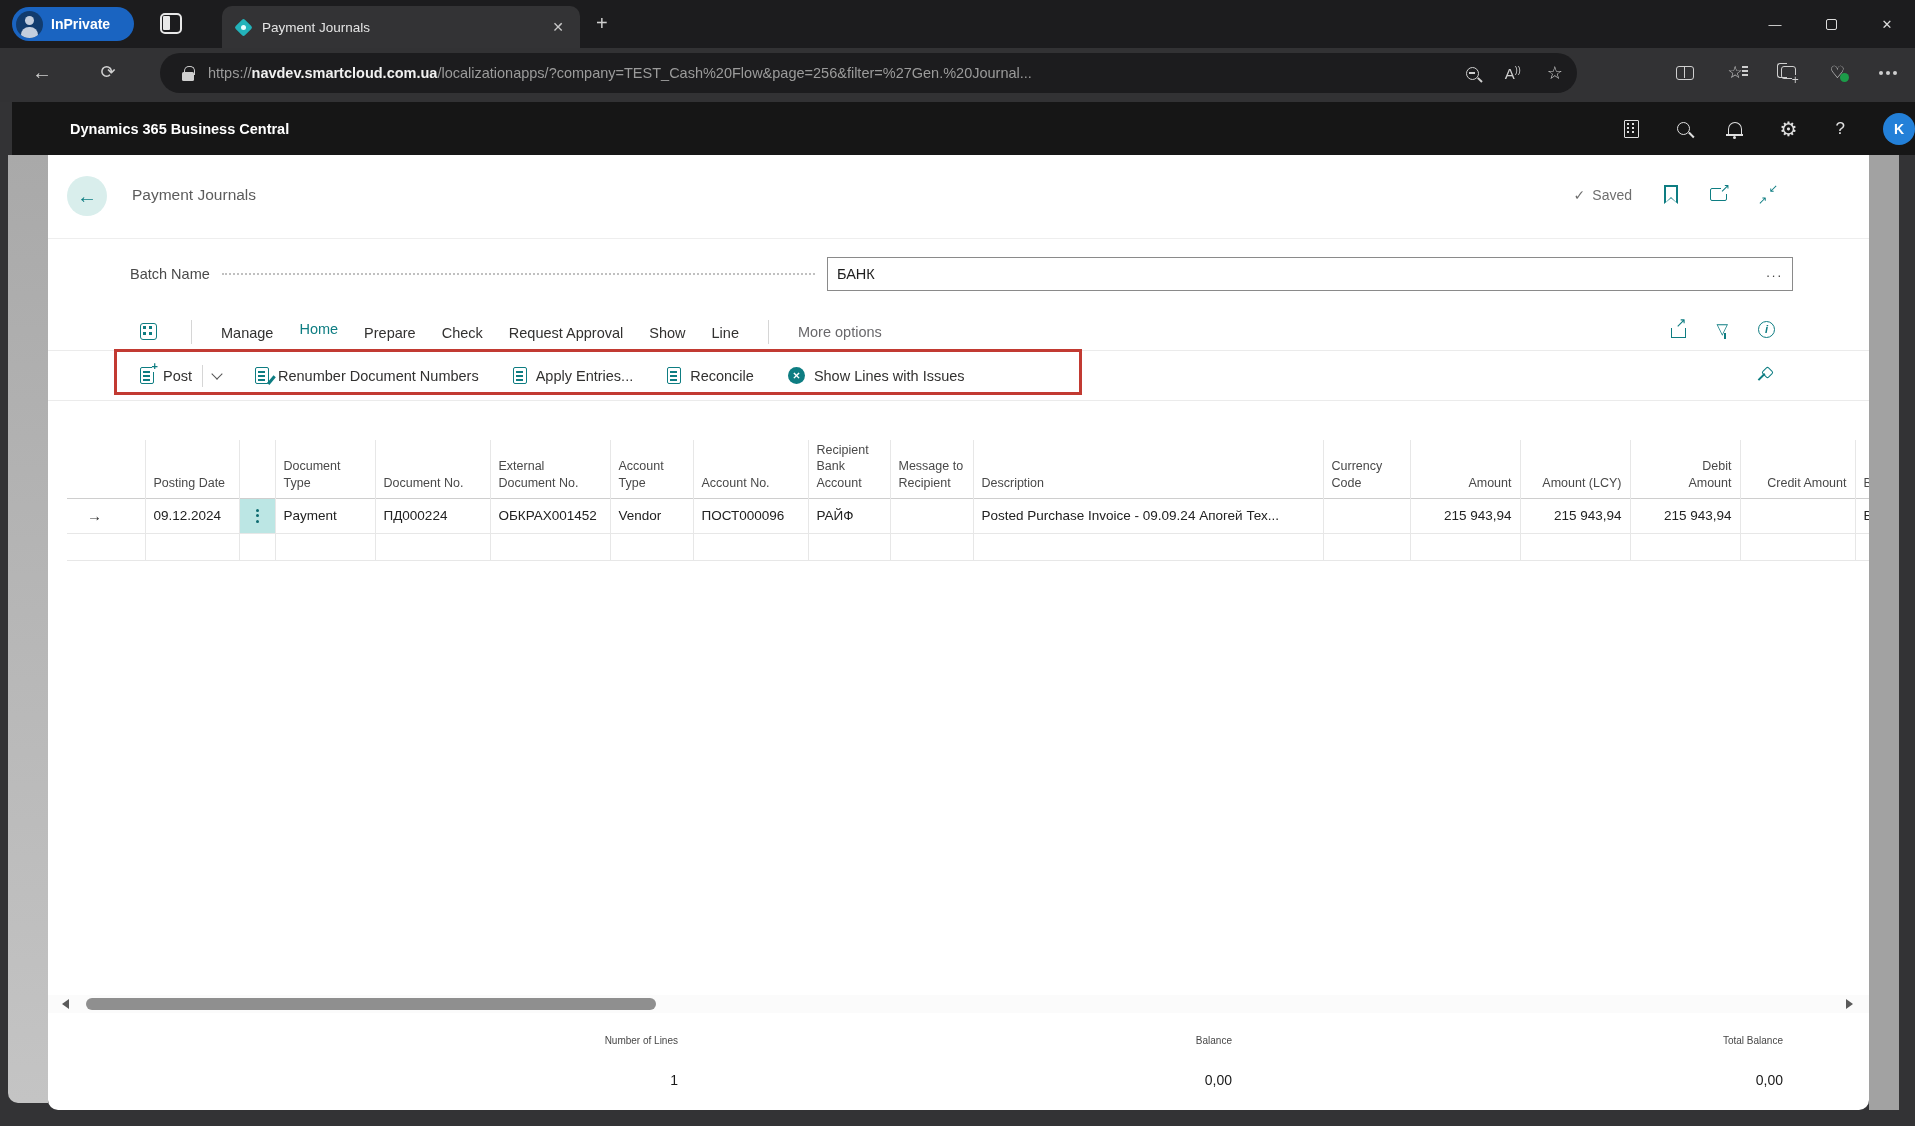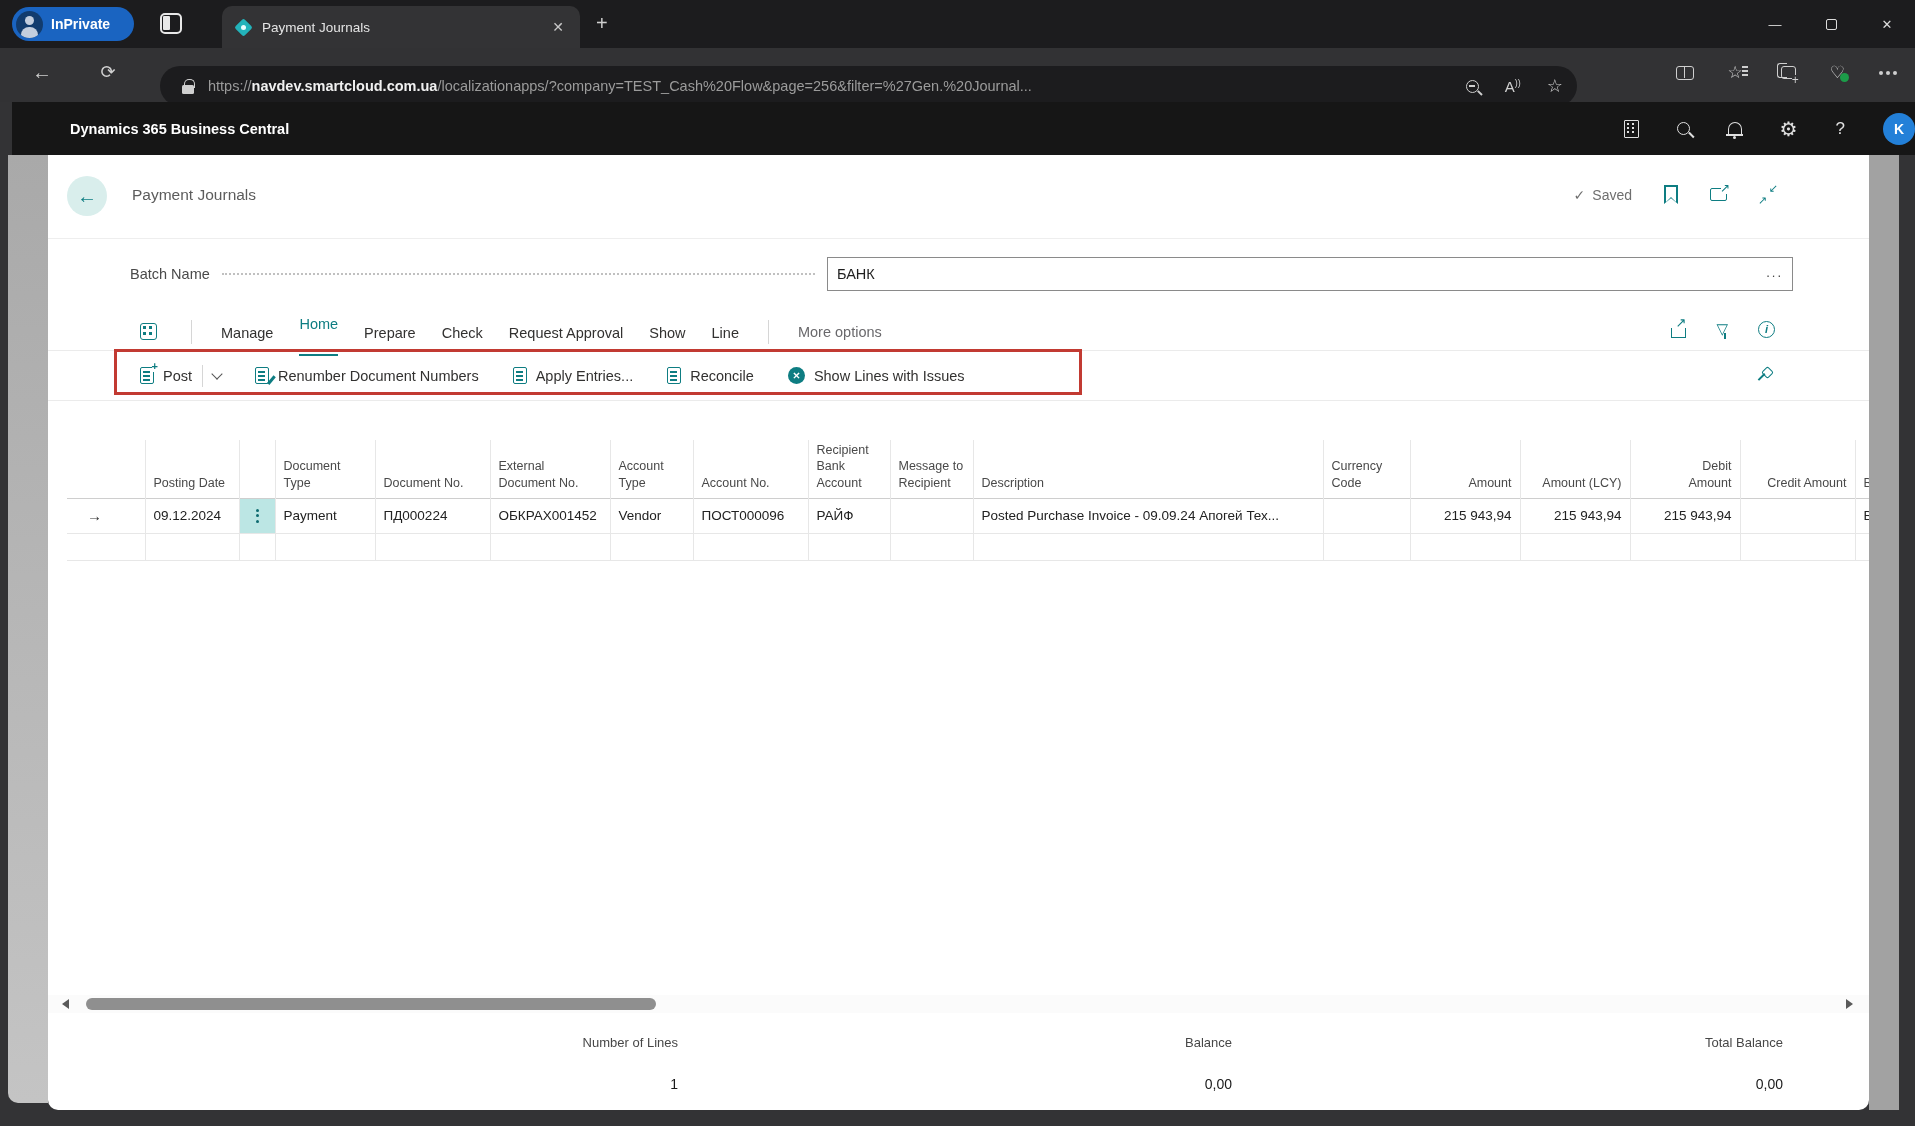--- a/index.html
+++ b/index.html
@@ -32,21 +32,21 @@
   .new-tab-btn { position:absolute; left:596px; top:12px; color:#cfcfcf; font-size:20px; font-weight:300; }
   .win-controls { position:absolute; right:0; top:0; height:48px; display:flex; }
   .win-btn { width:56px; height:48px; display:flex; align-items:center; justify-content:center; color:#dcdcdc; font-size:13px; }
   .win-max-glyph { width:11px; height:11px; border:1.3px solid #dcdcdc; border-radius:2px; }
 
   .address-bar { position:absolute; left:0; top:48px; width:1915px; height:54px; background:#323234;
       display:flex; align-items:center; }
   .nav-icon { color:#d0d0d0; font-size:20px; width:40px; text-align:center; }
   .nav-back { position:absolute; left:22px; top:13px; }
   .nav-refresh { position:absolute; left:88px; top:13px; font-size:18px; }
-  .url-pill { position:absolute; left:160px; top:18px; width:1417px; height:40px; background:#1c1c1e;
+  .url-pill { position:absolute; left:160px; top:5px; width:1417px; height:40px; background:#1c1c1e;
       border-radius:20px; display:flex; align-items:center; padding:0 14px 0 18px; }
   .lock-icon { width:12px; height:9px; background:#cfcfcf; border-radius:1.5px; position:relative; margin:6px 14px 0 4px; }
   .lock-icon::before { content:""; position:absolute; left:1.5px; top:-6px; width:9px; height:8px;
       border:1.8px solid #cfcfcf; border-bottom:none; border-radius:5px 5px 0 0; }
   .url-text { font-size:14.5px; white-space:nowrap; overflow:hidden; flex:1; }
   .url-dim { color:#9b9b9b; } .url-strong { color:#f0f0f0; font-weight:bold; }
   .pill-right { display:flex; align-items:center; gap:26px; margin-left:12px; }
   .mag-icon { width:13px; height:13px; border:1.7px solid #cfcfcf; border-radius:50%; position:relative; }
   .mag-icon::after { content:""; position:absolute; left:10px; top:11px; width:6px; height:1.7px; background:#cfcfcf; transform:rotate(45deg); }
   .mag-icon::before { content:""; position:absolute; left:2px; top:4.5px; width:6px; height:1.6px; background:#cfcfcf; }
@@ -121,21 +121,21 @@
   .annotation-box { position:absolute; left:66px; top:96px; width:968px; height:46px;
       border:3px solid #c23a32; pointer-events:none; z-index:5; }
 
   
   .ribbon { height:38px; margin-top:18px; display:flex; align-items:center; padding-left:92px; border-bottom:1px solid #ebebeb; position:relative; }
   .grid-icon { width:17px; height:17px; border:1.7px solid #0e7d82; border-radius:3px; position:relative; margin-right:18px; }
   .grid-icon::before { content:""; position:absolute; left:2px; top:2px; width:3px; height:3px; background:#0e7d82;
       box-shadow:6px 0 0 #0e7d82, 0 6px 0 #0e7d82, 6px 6px 0 #0e7d82; }
   .vdiv { width:1px; height:24px; background:#d6d6d6; margin:0 16px; }
   .rtab { font-size:14.5px; color:#323130; margin:0 13px; padding:9px 0 7px; }
-  .rtab.active { color:#0e7d82; border-bottom:2.5px solid #0e7d82; padding-bottom:22px; }
+  .rtab.active { color:#0e7d82; border-bottom:2.5px solid #0e7d82; padding-bottom:12px; }
   .more-options { font-size:14.5px; color:#69686b; margin-left:13px; }
   .ribbon-right { position:absolute; right:94px; top:7px; display:flex; align-items:center; gap:30px; }
   .share-icon { width:15px; height:10px; border:1.6px solid #0e7d82; border-top:none; position:relative; margin-top:8px; }
   .share-icon::after { content:"\2197"; position:absolute; left:3px; top:-13px; color:#0e7d82; font-size:13px; }
   .filter-icon { color:#0e7d82; font-size:15px; position:relative; }
   .filter-icon::after { content:""; position:absolute; left:8px; top:13px; width:1.8px; height:6px; background:#0e7d82; }
   .info-icon { width:17px; height:17px; border:1.6px solid #0e7d82; border-radius:50%; color:#0e7d82;
       font-size:11px; display:flex; align-items:center; justify-content:center; font-style:italic; font-weight:bold; }
 
   
@@ -174,21 +174,21 @@
   
   .h-scroll { position:absolute; left:0; top:840px; width:1821px; height:18px; background:#fbfbfb; }
   .h-thumb { position:absolute; left:38px; top:3px; width:570px; height:12px; border-radius:6px; background:#8f8f8f; }
   .h-arrow { position:absolute; top:4px; width:0; height:0; border-top:5px solid transparent; border-bottom:5px solid transparent; }
   .h-arrow.left { left:14px; border-right:7px solid #5a5a5a; }
   .h-arrow.right { left:1798px; border-left:7px solid #5a5a5a; }
 
   
   .totals { position:absolute; left:0; top:880px; width:1821px; height:75px; }
   .total-group { position:absolute; text-align:right; width:220px; }
-  .tg-label { font-size:13px; color:#474747; }
+  .tg-label { font-size:10px; color:#474747; }
   .tg-value { font-size:14px; color:#1a1a1a; margin-top:26px; }
   .tg-lines { left:410px; } .tg-balance { left:964px; } .tg-total { left:1515px; }
 </style>
 </head>
 <body>
 
 <div class="tab-bar">
   <div class="inprivate-pill">
     <span class="inprivate-avatar"></span>
     <span class="inprivate-label">InPrivate</span>

